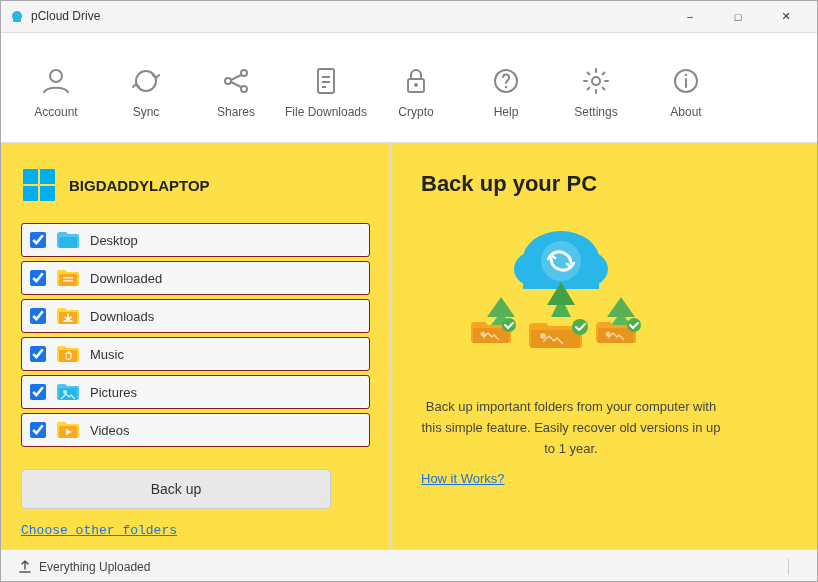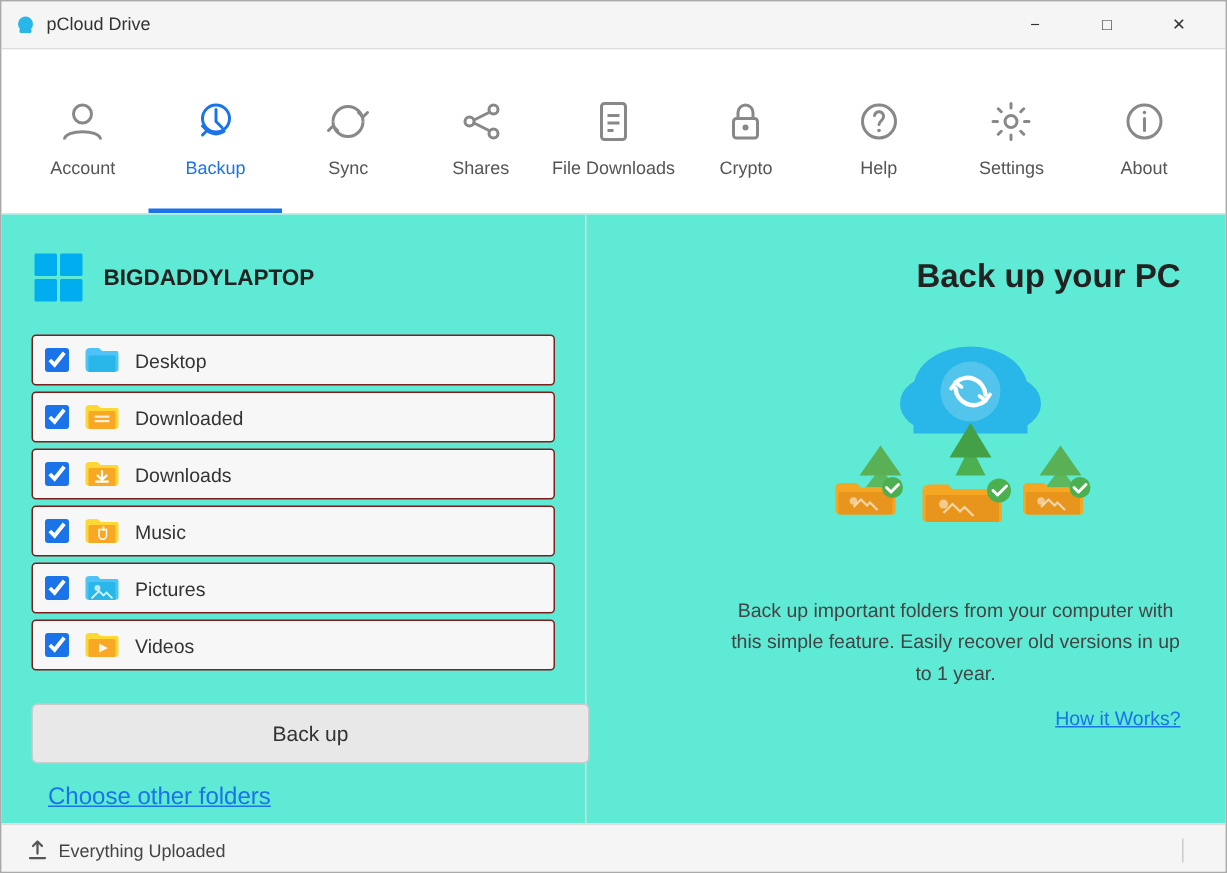--- a/index.html
+++ b/index.html
@@ -84,21 +84,21 @@
       height: 36px;
       display: flex;
       align-items: center;
       justify-content: center;
     }
 
     
     .main {
       display: flex;
       height: calc(582px - 32px - 110px - 34px);
-      background: #5eead4;
+      background: #fde047;
     }
 
     
     .left-panel {
       width: 390px;
       padding: 24px 20px;
       border-right: 1px solid #e0e0e0;
     }
     .computer-header {
       display: flex;
@@ -139,47 +139,48 @@
       align-items: center;
       justify-content: center;
     }
     .folder-item-name {
       font-size: 13px;
       color: #333;
     }
 
     .backup-btn {
       margin-top: 22px;
-      width: 372px;
+      width: 310px;
       height: 40px;
       background: #e8e8e8;
       border: 1px solid #ccc;
       border-radius: 4px;
       font-size: 14px;
       cursor: pointer;
       color: #333;
       font-weight: 500;
     }
 
     .choose-other {
       display: block;
       margin-top: 14px;
-      font-size: 16px;
+      font-size: 13px;
       color: #1a73e8;
       text-decoration: underline;
       cursor: pointer;
-      margin-left: 11px;
+      margin-left: 0;
+      font-family: Liberation Mono, monospace;
     }
 
     
     .right-panel {
       flex: 1;
       display: flex;
       flex-direction: column;
-      align-items: flex-end;
+      align-items: flex-start;
       padding: 28px 30px 20px;
       text-align: center;
     }
     .right-title {
       font-size: 22px;
       font-weight: bold;
       color: #222;
       margin-bottom: 20px;
     }
     .illustration {
@@ -249,31 +250,20 @@
   <div class="nav-item">
     <div class="nav-icon">
       <svg width="32" height="32" viewBox="0 0 32 32">
         <circle cx="16" cy="11" r="6" fill="none" stroke="#888" stroke-width="2"></circle>
         <path d="M4 28c0-7 24-7 24 0" fill="none" stroke="#888" stroke-width="2"></path>
       </svg>
     </div>
     <span>Account</span>
   </div>
 
-  <div class="nav-item active">
-    <div class="nav-icon">
-      <svg width="32" height="32" viewBox="0 0 32 32">
-        <circle cx="16" cy="14" r="9" fill="none" stroke="#1a73e8" stroke-width="2"></circle>
-        <path d="M16 8 v8 l4 4" fill="none" stroke="#1a73e8" stroke-width="2" stroke-linecap="round"></path>
-        <path d="M10 22 A9 9 0 0 0 22 22" fill="none" stroke="#1a73e8" stroke-width="2"></path>
-        <path d="M7 19 l3 3 -3 3" fill="none" stroke="#1a73e8" stroke-width="2" stroke-linecap="round" stroke-linejoin="round"></path>
-      </svg>
-    </div>
-    <span>Backup</span>
-  </div>
 
   <div class="nav-item">
     <div class="nav-icon">
       <svg width="32" height="32" viewBox="0 0 32 32">
         <path d="M6 16 A10 10 0 0 1 26 16" fill="none" stroke="#888" stroke-width="2"></path>
         <path d="M26 16 A10 10 0 0 1 6 16" fill="none" stroke="#888" stroke-width="2"></path>
         <path d="M23 10 l3 3 3-3" fill="none" stroke="#888" stroke-width="2" stroke-linecap="round" stroke-linejoin="round"></path>
         <path d="M9 22 l-3-3 -3 3" fill="none" stroke="#888" stroke-width="2" stroke-linecap="round" stroke-linejoin="round"></path>
       </svg>
     </div>

